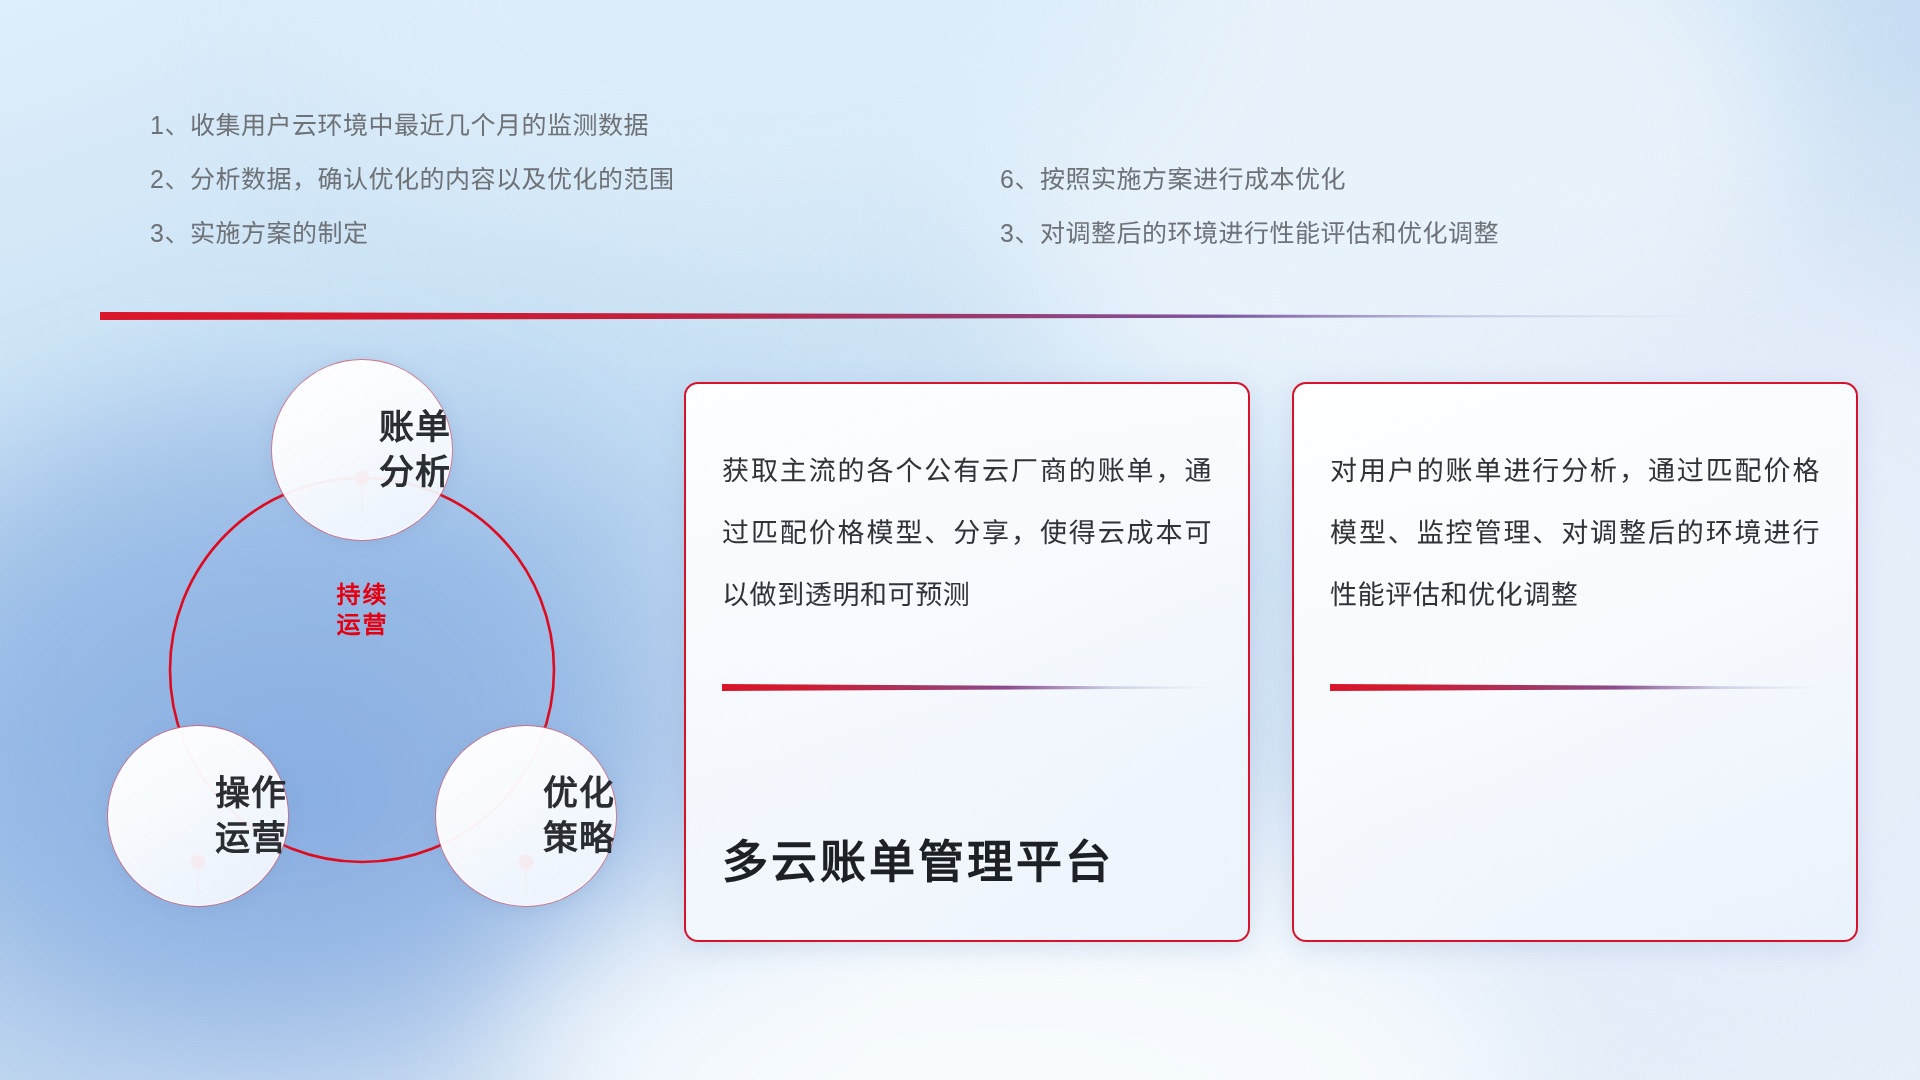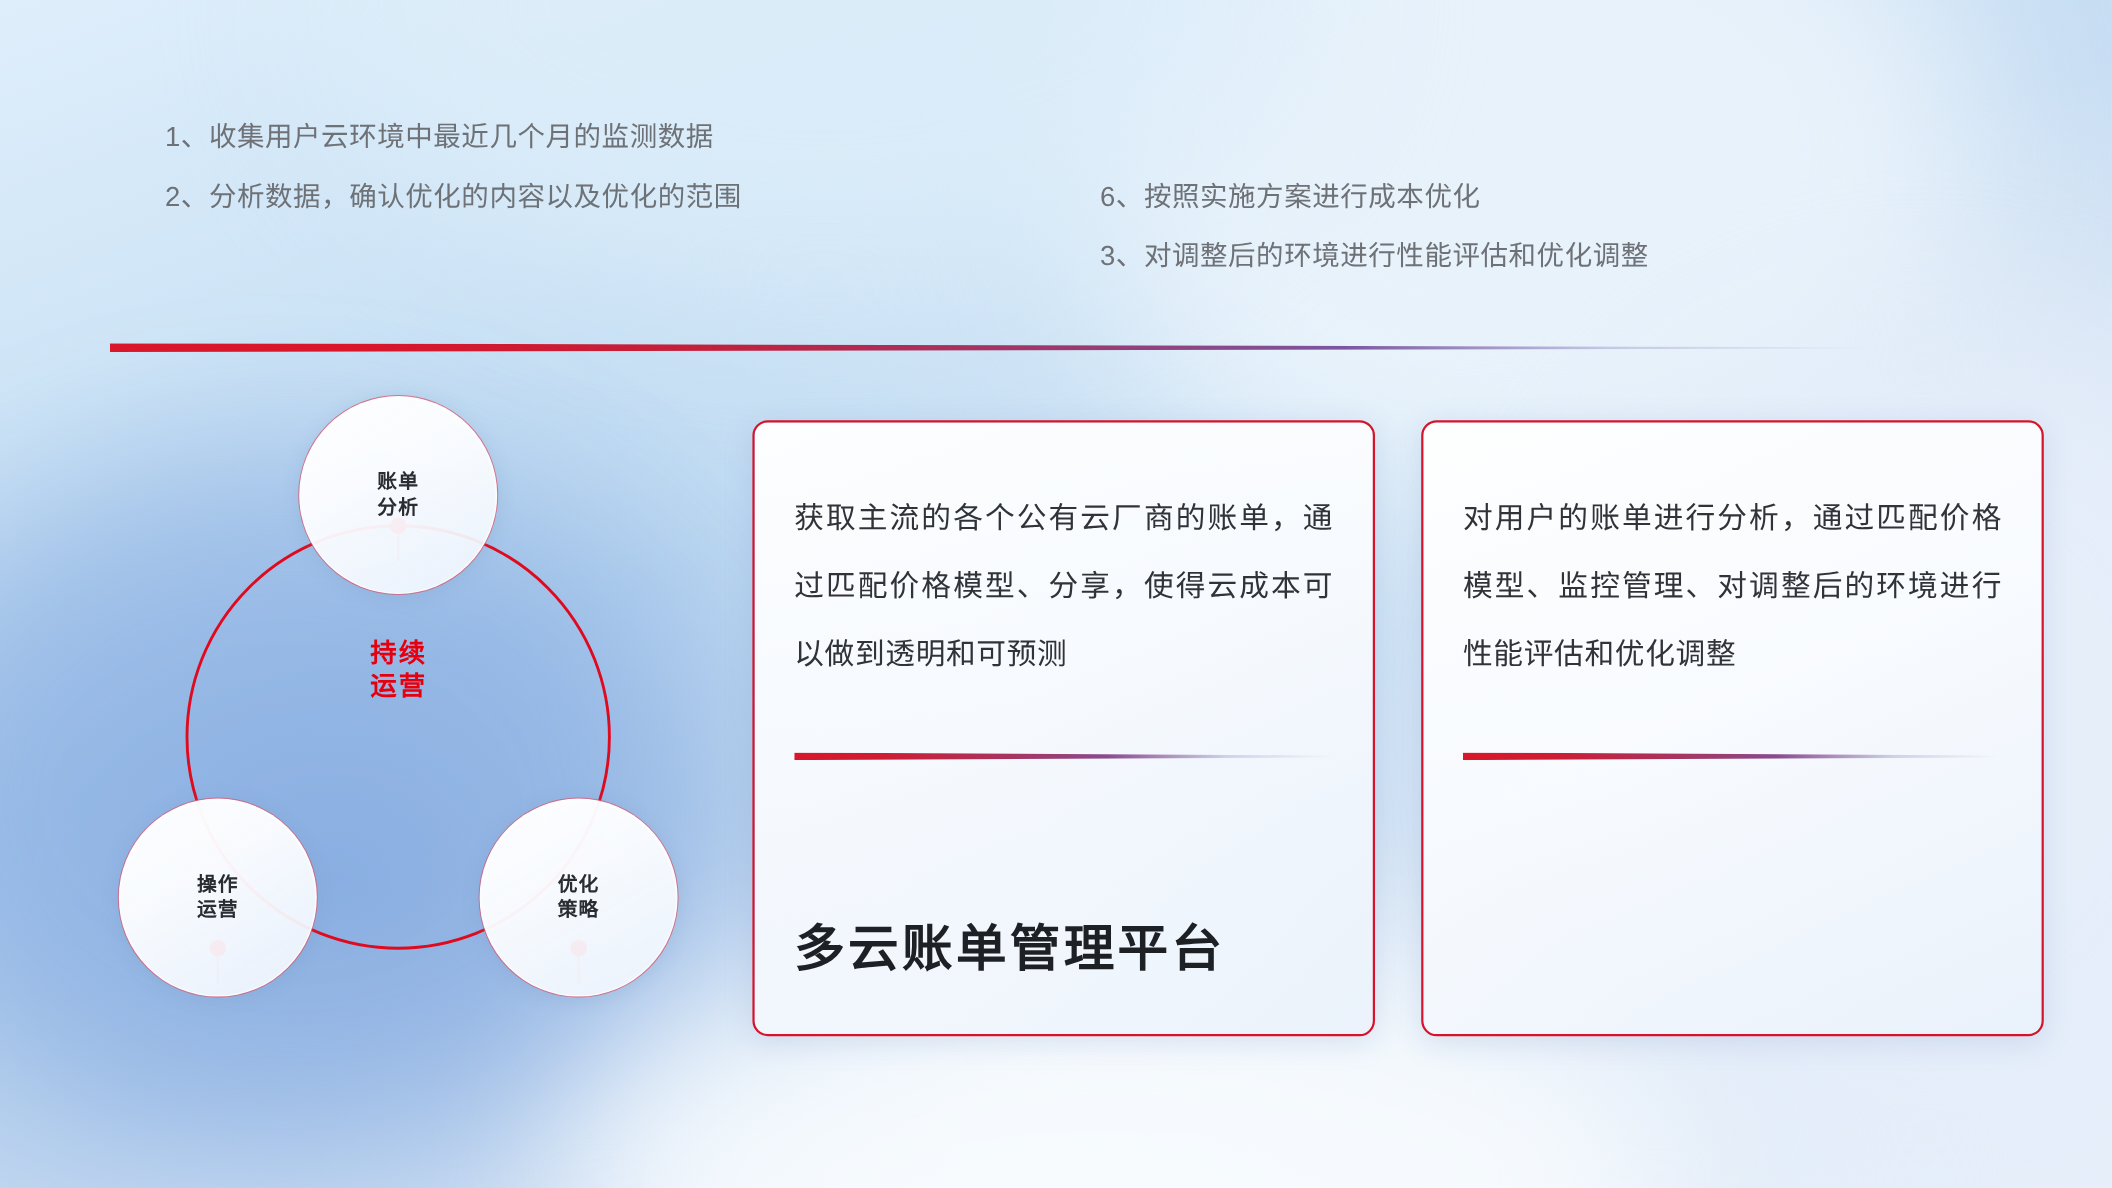--- a/index.html
+++ b/index.html
@@ -72,25 +72,25 @@
     width: 540px;
     height: 600px;
   }
   #diagram svg { position: absolute; left: 0; top: 0; overflow: visible; }
 
   .node {
     position: absolute;
     border-radius: 50%;
     display: flex;
     flex-direction: column;
-    align-items: center;
+    align-items: flex-end;
     justify-content: center;
     text-align: center;
     color: #2a2d31;
-    font-size: 18px;
+    font-size: 35px;
     font-weight: 700;
     line-height: 1.28;
     letter-spacing: 1px;
     background:
       linear-gradient(150deg, rgba(255,255,255,0.99) 0%, rgba(252,253,255,0.96) 38%, rgba(238,245,253,0.92) 100%);
     box-shadow:
       0 2px 16px rgba(110,145,190,0.24),
       inset 0 1px 2px rgba(255,255,255,0.95);
     border: 1px solid rgba(255,255,255,0.85);
   }
@@ -166,20 +166,21 @@
 
   <div class="blob b1"></div>
   <div class="blob b2"></div>
   <div class="blob b3"></div>
   <div class="blob b4"></div>
   <div class="blob b5"></div>
 
   <div class="bullets" id="bullets-left">
     <div class="row">1、收集用户云环境中最近几个月的监测数据</div>
     <div class="row">2、分析数据，确认优化的内容以及优化的范围</div>
+    <div class="row">3、实施方案的制定</div>
   </div>
 
   <div class="bullets" id="bullets-right">
     <div class="row">6、按照实施方案进行成本优化</div>
     <div class="row">3、对调整后的环境进行性能评估和优化调整</div>
   </div>
 
   <div id="divider">
     <div class="bar"></div>
   </div>

